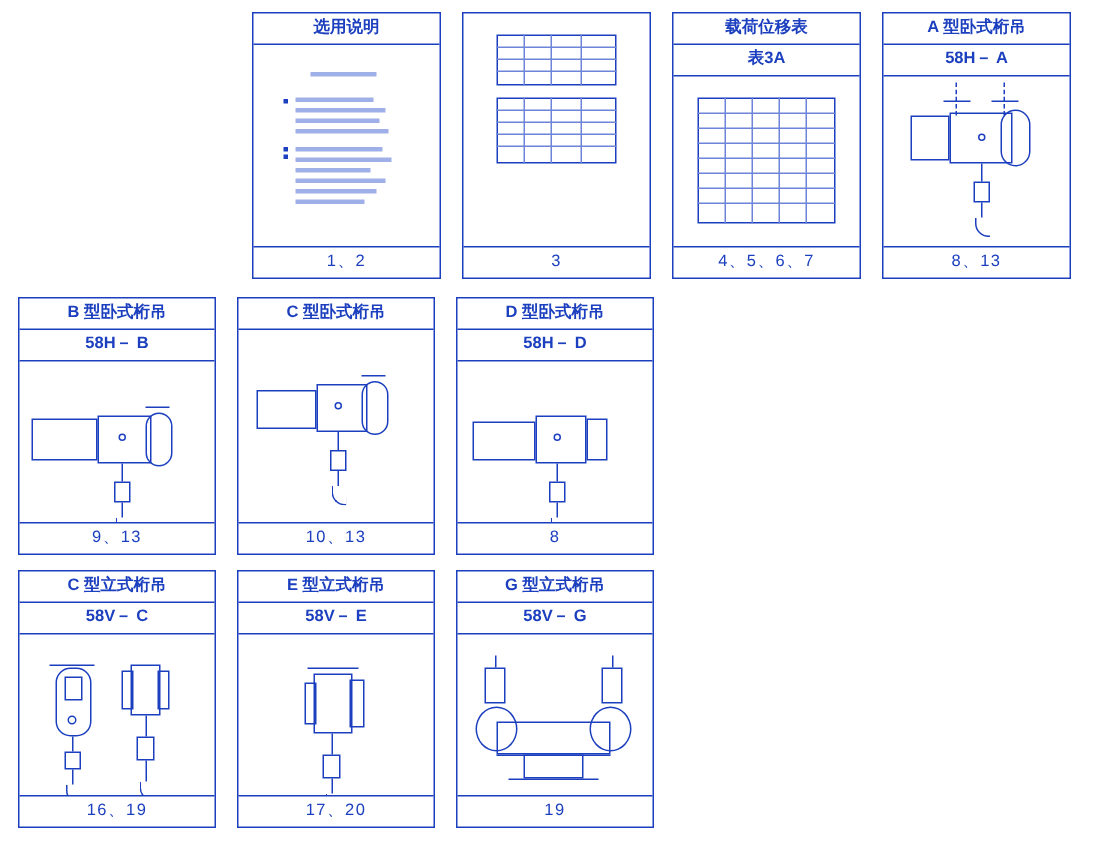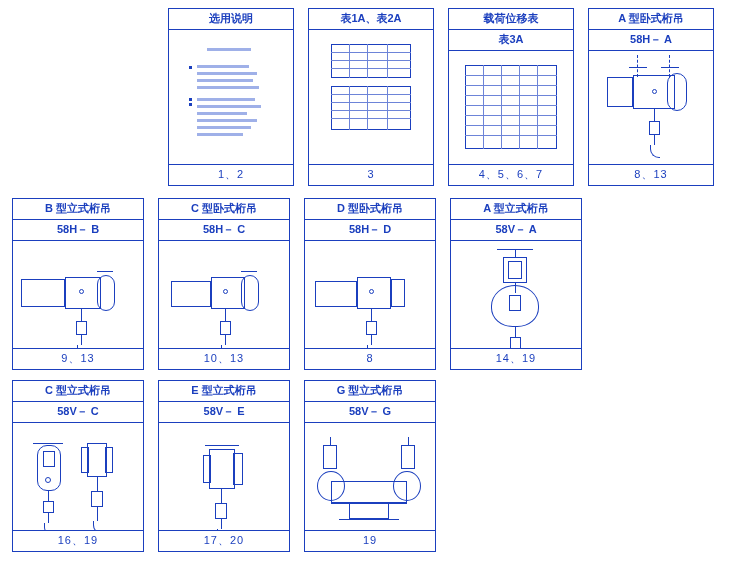--- a/index.html
+++ b/index.html
@@ -103,21 +103,20 @@
         <div class="tl" style="left:28px;top:75px;width:64px;"></div>
         <div class="tl" style="left:28px;top:82px;width:50px;"></div>
         <div class="tl" style="left:28px;top:89px;width:60px;"></div>
         <div class="tl" style="left:28px;top:96px;width:54px;"></div>
         <div class="tl" style="left:28px;top:103px;width:46px;"></div>
       </div>
       <div class="ftr">1、2</div>
     </div>
 
     <div class="cell c-r1">
-      <div class="hdr2">表1A、表2A</div>
       <div class="art">
         <div class="tbl" style="left:22px;top:14px;width:80px;height:34px;"></div>
         <div class="trw" style="left:22px;top:22px;width:80px;"></div>
         <div class="trw" style="left:22px;top:30px;width:80px;"></div>
         <div class="trw" style="left:22px;top:38px;width:80px;"></div>
         <div class="tcl" style="left:40px;top:14px;height:34px;"></div>
         <div class="tcl" style="left:58px;top:14px;height:34px;"></div>
         <div class="tcl" style="left:78px;top:14px;height:34px;"></div>
 
         <div class="tbl" style="left:22px;top:56px;width:80px;height:44px;"></div>
@@ -169,39 +168,38 @@
         <div class="ln vl" style="left:65px;top:84px;height:10px;"></div>
         <div class="hook" style="left:61px;top:94px;"></div>
       </div>
       <div class="ftr">8、13</div>
     </div>
   </div>
 
   <div class="row row2">
 
     <div class="cell c-r2">
-      <div class="hdr">B 型立式桁吊</div>
+      <div class="hdr">B 型卧式桁吊</div>
       <div class="hdr2">58H－ B</div>
       <div class="art">
         <div class="bx" style="left:8px;top:38px;width:44px;height:28px;"></div>
         <div class="bx" style="left:52px;top:36px;width:36px;height:32px;"></div>
         <div class="rnd" style="left:84px;top:34px;width:18px;height:36px;border-radius:9px;"></div>
         <div class="ln hl" style="left:84px;top:30px;width:16px;"></div>
         <div class="circ" style="left:66px;top:48px;width:5px;height:5px;"></div>
         <div class="ln vl" style="left:68px;top:68px;height:12px;"></div>
         <div class="bx" style="left:63px;top:80px;width:11px;height:14px;"></div>
         <div class="ln vl" style="left:68px;top:94px;height:10px;"></div>
         <div class="hook" style="left:64px;top:104px;"></div>
       </div>
       <div class="ftr">9、13</div>
     </div>
 
     <div class="cell c-r2">
       <div class="hdr">C 型卧式桁吊</div>
-      <div class="hdr2">58H－ C</div>
       <div class="art">
         <div class="bx" style="left:12px;top:40px;width:40px;height:26px;"></div>
         <div class="bx" style="left:52px;top:36px;width:34px;height:32px;"></div>
         <div class="rnd" style="left:82px;top:34px;width:18px;height:36px;border-radius:9px;"></div>
         <div class="ln hl" style="left:82px;top:30px;width:16px;"></div>
         <div class="circ" style="left:64px;top:48px;width:5px;height:5px;"></div>
         <div class="ln vl" style="left:66px;top:68px;height:12px;"></div>
         <div class="bx" style="left:61px;top:80px;width:11px;height:14px;"></div>
         <div class="ln vl" style="left:66px;top:94px;height:10px;"></div>
         <div class="hook" style="left:62px;top:104px;"></div>
@@ -219,37 +217,20 @@
         <div class="circ" style="left:64px;top:48px;width:5px;height:5px;"></div>
         <div class="ln vl" style="left:66px;top:68px;height:12px;"></div>
         <div class="bx" style="left:61px;top:80px;width:11px;height:14px;"></div>
         <div class="ln vl" style="left:66px;top:94px;height:10px;"></div>
         <div class="hook" style="left:62px;top:104px;"></div>
       </div>
       <div class="ftr">8</div>
     </div>
 
 
-    <div class="cell c-r2">
-      <div class="hdr">A 型立式桁吊</div>
-      <div class="hdr2">58V－ A</div>
-      <div class="art">
-        <div class="ln hl" style="left:46px;top:8px;width:36px;"></div>
-        <div class="ln vl" style="left:64px;top:8px;height:8px;"></div>
-        <div class="bx" style="left:52px;top:16px;width:24px;height:26px;"></div>
-        <div class="bx" style="left:57px;top:20px;width:14px;height:18px;"></div>
-        <div class="circ" style="left:40px;top:44px;width:48px;height:42px;border-radius:50% 50% 45% 45%;"></div>
-        <div class="ln vl" style="left:64px;top:42px;height:10px;"></div>
-        <div class="bx" style="left:58px;top:54px;width:12px;height:16px;"></div>
-        <div class="ln vl" style="left:64px;top:86px;height:10px;"></div>
-        <div class="bx" style="left:59px;top:96px;width:11px;height:12px;"></div>
-
-      </div>
-      <div class="ftr">14、19</div>
-    </div>
   </div>
 
   <div class="row row3">
 
 
     <div class="cell c-r3">
       <div class="hdr">C 型立式桁吊</div>
       <div class="hdr2">58V－ C</div>
       <div class="art">
         <div class="rnd" style="left:24px;top:22px;width:24px;height:46px;border-radius:10px;"></div>

